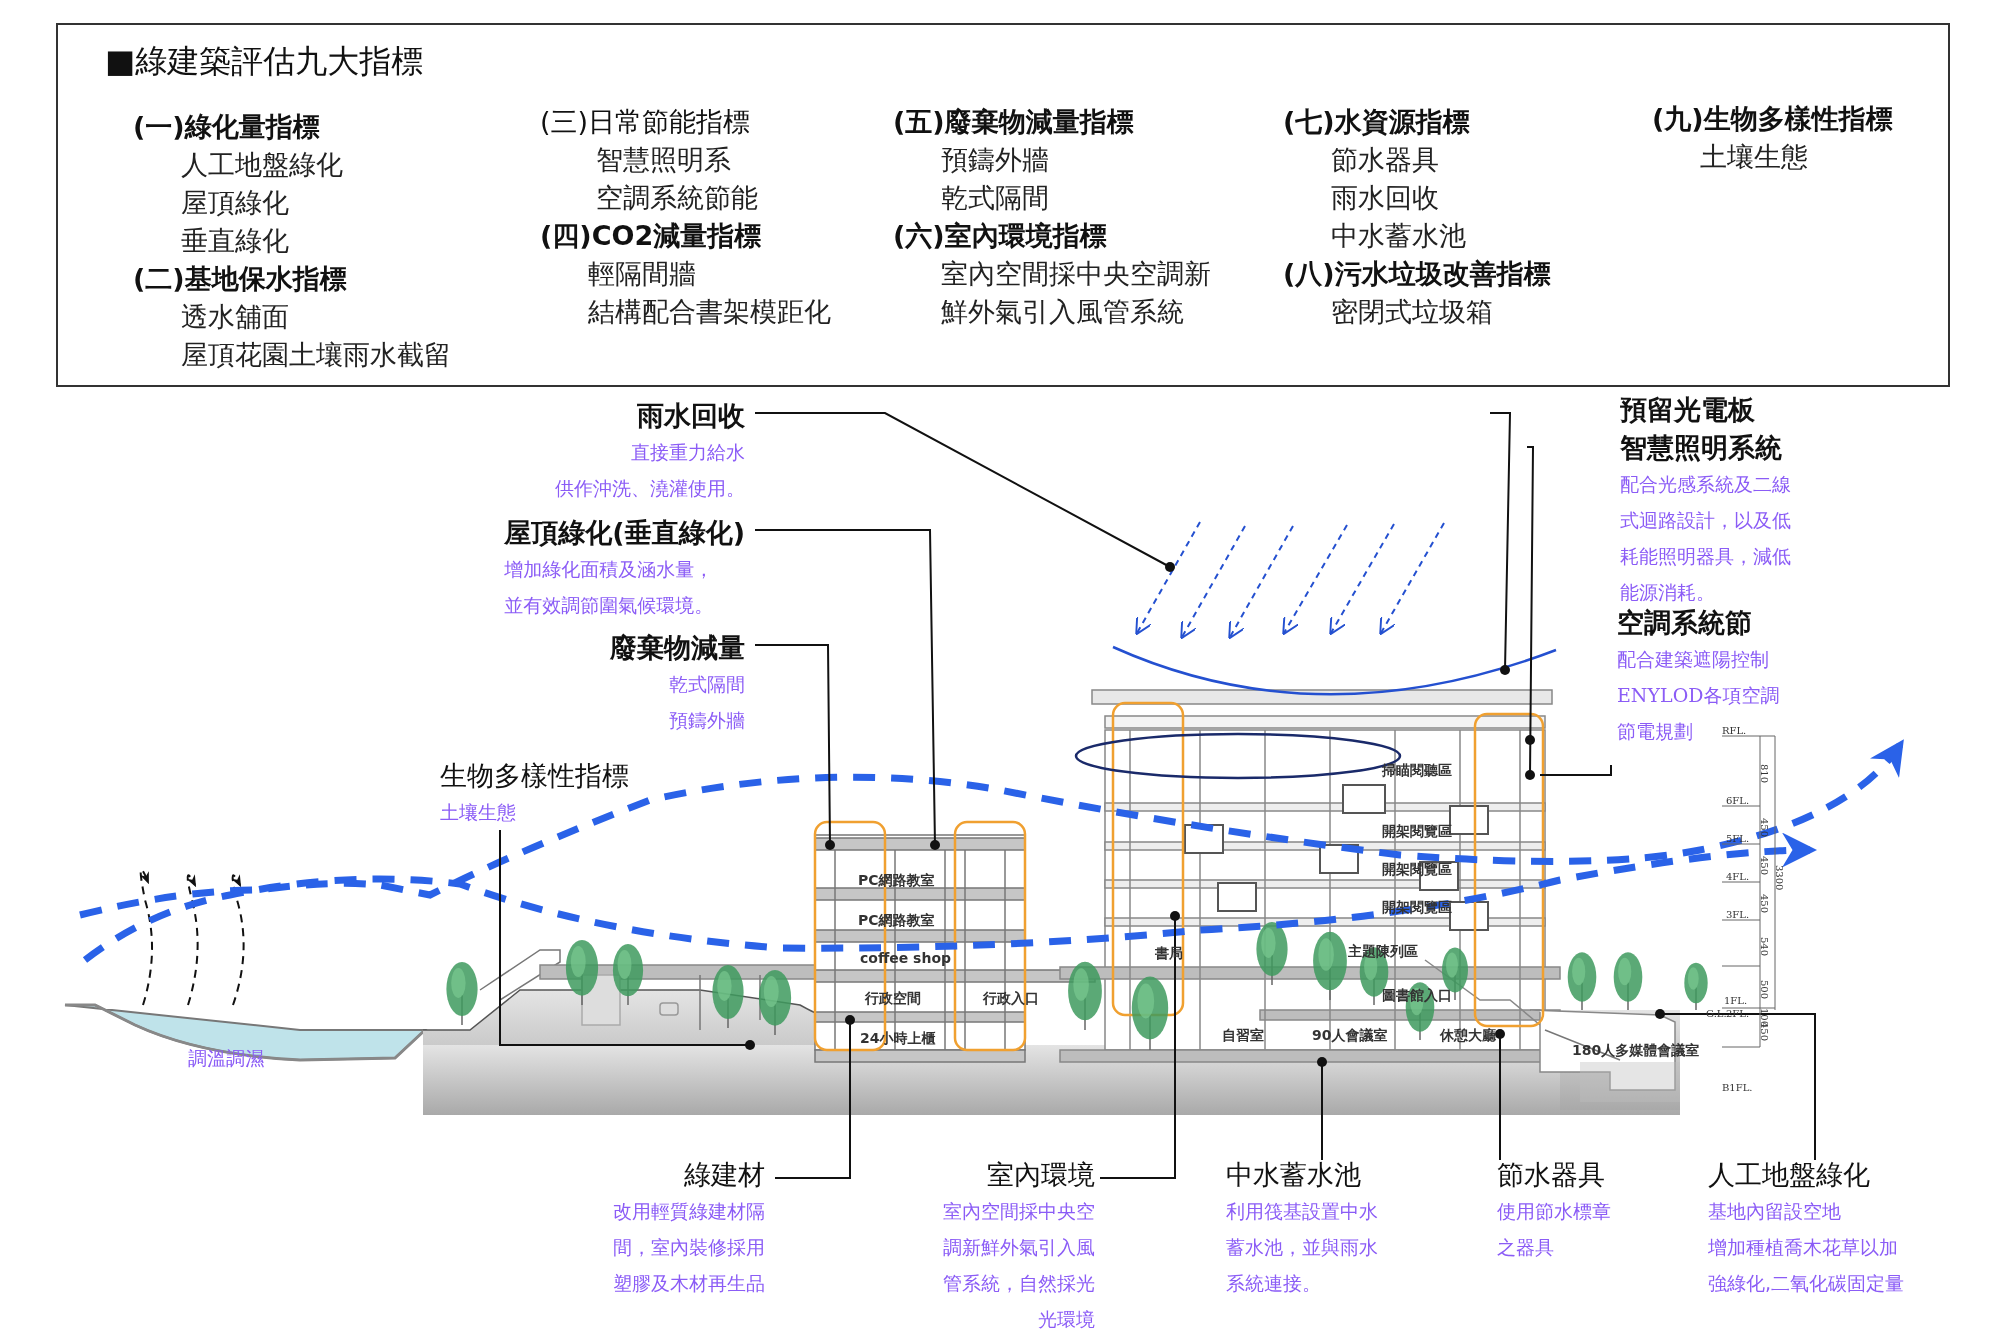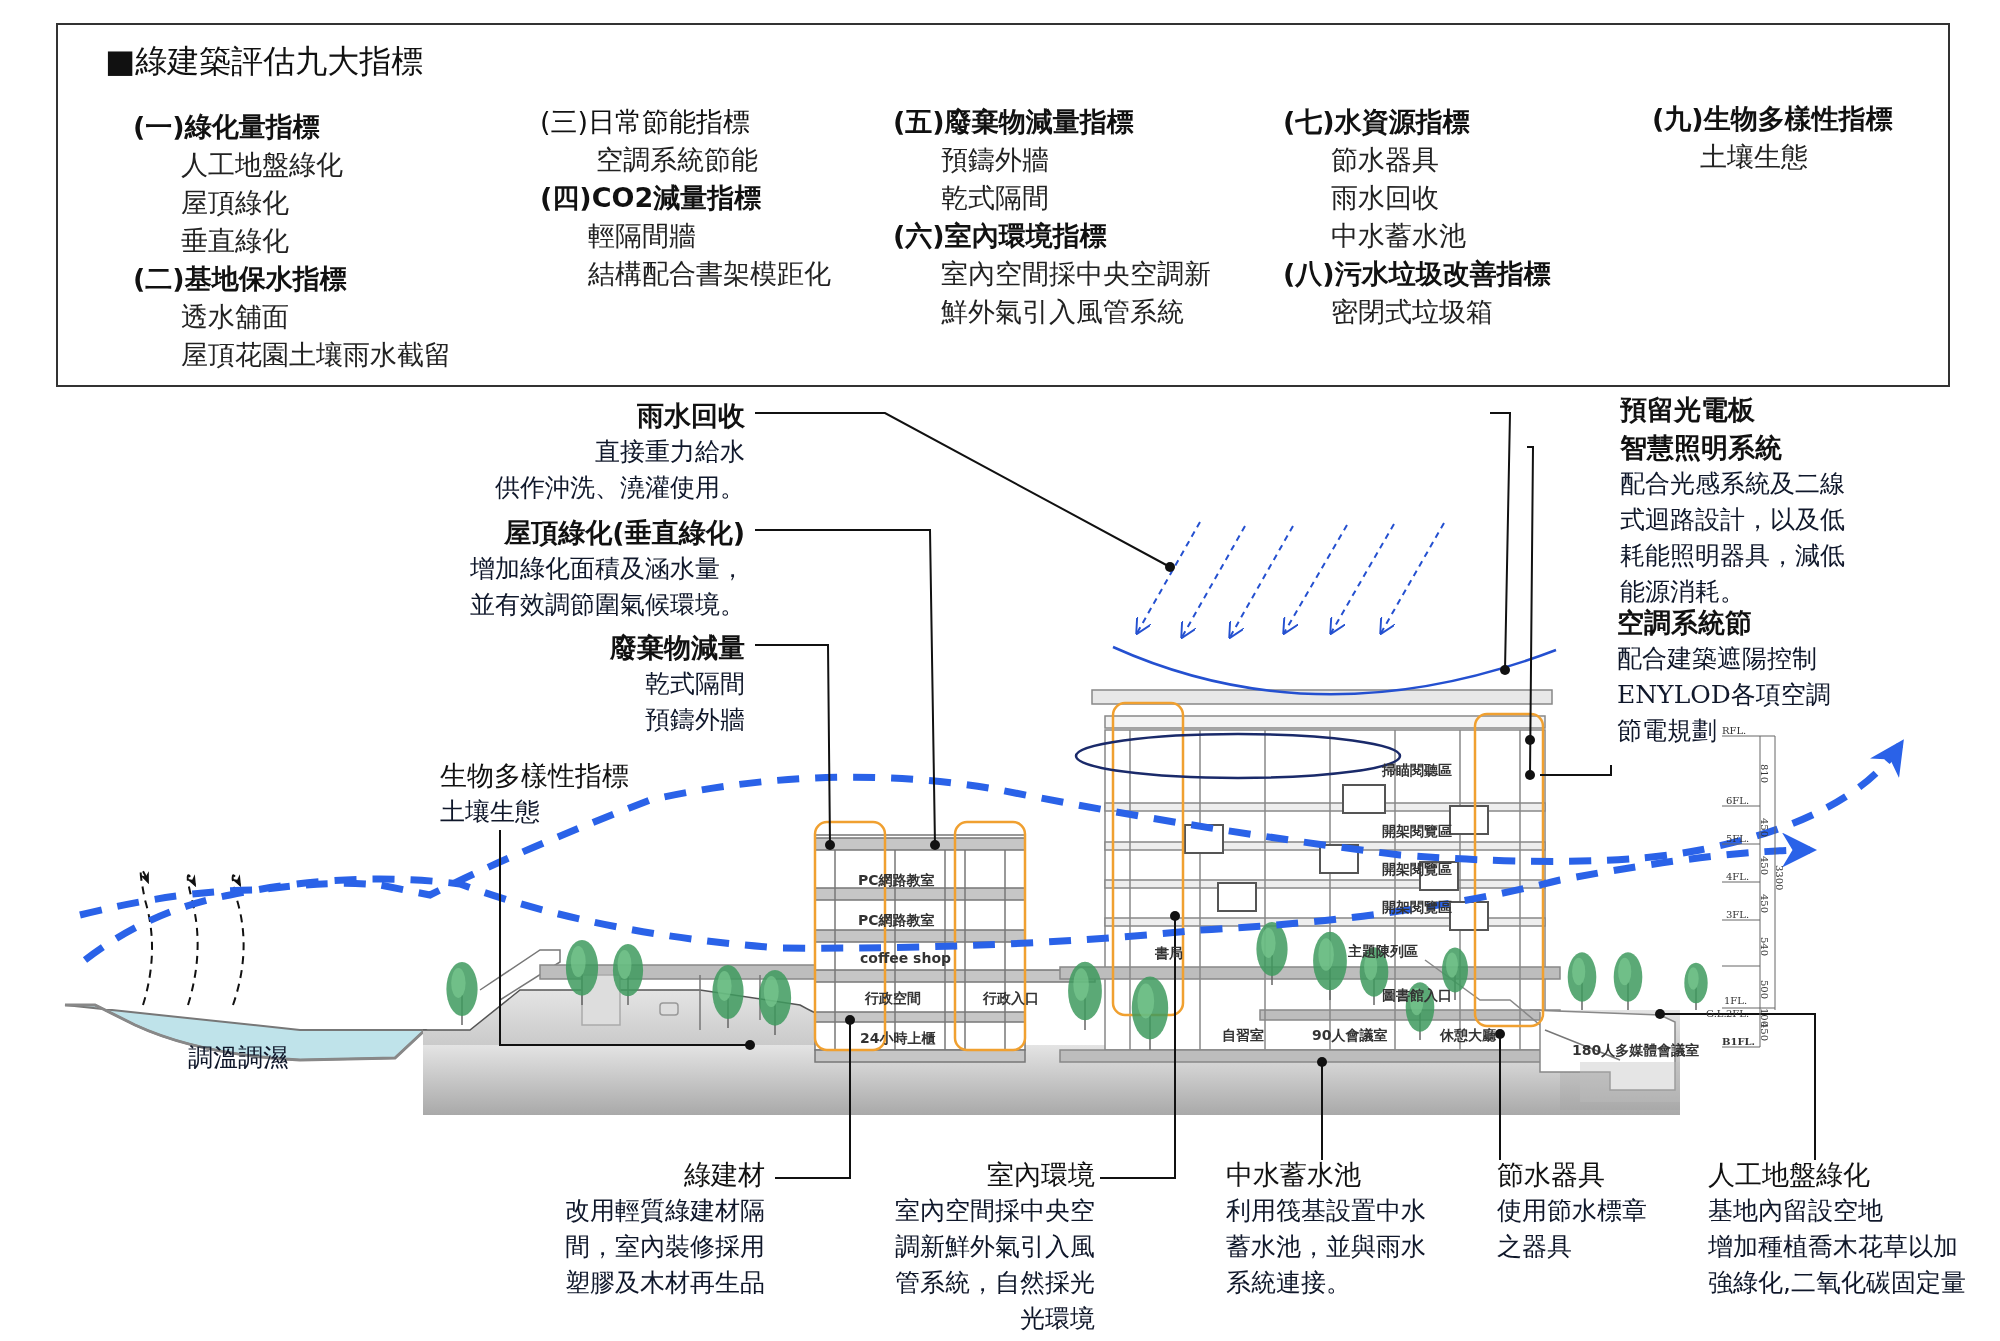--- a/index.html
+++ b/index.html
@@ -8,21 +8,21 @@
   .abs { position:absolute; white-space:nowrap; }
   #index-box { position:absolute; left:56px; top:23px; width:1894px; height:364px;
                border:2px solid #333; box-sizing:border-box; }
   .title { font-size:32px; left:105px; top:40px; }
   .ih { font-size:27px; font-weight:bold; }
   .ii { font-size:27px; font-weight:normal; color:#222; }
   .col { position:absolute; }
   .col .row { height:38px; line-height:38px; white-space:nowrap; }
   .col .ii { padding-left:48px; }
   .ann-h { font-size:27px; font-weight:bold; }
-  .ann-t { font-size:25px; color:#0f172a; line-height:36px; }
+  .ann-t { font-size:19px; color:#8b5cf6; line-height:36px; }
   .ra { text-align:right; }
   svg#diagram { position:absolute; left:0; top:0; }
   .room { position:absolute; font-size:14px; font-weight:bold; color:#333; white-space:nowrap; }
   .lvl { position:absolute; font-size:10px; font-family:"DejaVu Serif", serif; color:#333; }
   .dim { position:absolute; font-size:10px; font-family:"DejaVu Serif", serif; color:#333; transform:rotate(90deg); transform-origin:left top; }
 </style>
 </head>
 <body>
 
 <div id="index-box"></div>
@@ -33,20 +33,21 @@
   <div class="row ii">人工地盤綠化</div>
   <div class="row ii">屋頂綠化</div>
   <div class="row ii">垂直綠化</div>
   <div class="row ih">(二)基地保水指標</div>
   <div class="row ii">透水舖面</div>
   <div class="row ii">屋頂花園土壤雨水截留</div>
 </div>
 
 <div class="col" style="left:540px; top:103px;">
   <div class="row ih" style="font-weight:normal">(三)日常節能指標</div>
+  <div class="row ii" style="padding-left:56px">智慧照明系</div>
   <div class="row ii" style="padding-left:56px">空調系統節能</div>
   <div class="row ih">(四)CO2減量指標</div>
   <div class="row ii">輕隔間牆</div>
   <div class="row ii">結構配合書架模距化</div>
 </div>
 
 <div class="col" style="left:893px; top:103px;">
   <div class="row ih">(五)廢棄物減量指標</div>
   <div class="row ii">預鑄外牆</div>
   <div class="row ii">乾式隔間</div>
@@ -311,21 +312,21 @@
 </svg>
 
 <div class="lvl" style="left:1722px; top:725px;">RFL.</div>
 <div class="lvl" style="left:1726px; top:795px;">6FL.</div>
 <div class="lvl" style="left:1726px; top:833px;">5FL.</div>
 <div class="lvl" style="left:1726px; top:871px;">4FL.</div>
 <div class="lvl" style="left:1726px; top:909px;text-align:right;">3FL.</div>
 <div class="lvl" style="left:1726px; top:1008px;">2FL.</div>
 <div class="lvl" style="left:1724px; top:995px;">1FL.</div>
 <div class="lvl" style="left:1706px; top:1008px;">G.L.</div>
-<div class="lvl" style="left:1722px; top:1036px;font-weight:bold;">B1FL.</div>
+<div class="lvl" style="left:1722px; top:1082px;">B1FL.</div>
 
 <div class="dim" style="left:1770px; top:764px;">810</div>
 <div class="dim" style="left:1770px; top:818px;">450</div>
 <div class="dim" style="left:1770px; top:856px;">450</div>
 <div class="dim" style="left:1770px; top:894px;">450</div>
 <div class="dim" style="left:1770px; top:937px;">540</div>
 <div class="dim" style="left:1770px; top:980px;">500</div>
 <div class="dim" style="left:1770px; top:1008px;">100</div>
 <div class="dim" style="left:1770px; top:1022px;">450</div>
 <div class="dim" style="left:1785px; top:865px;">3300</div>

